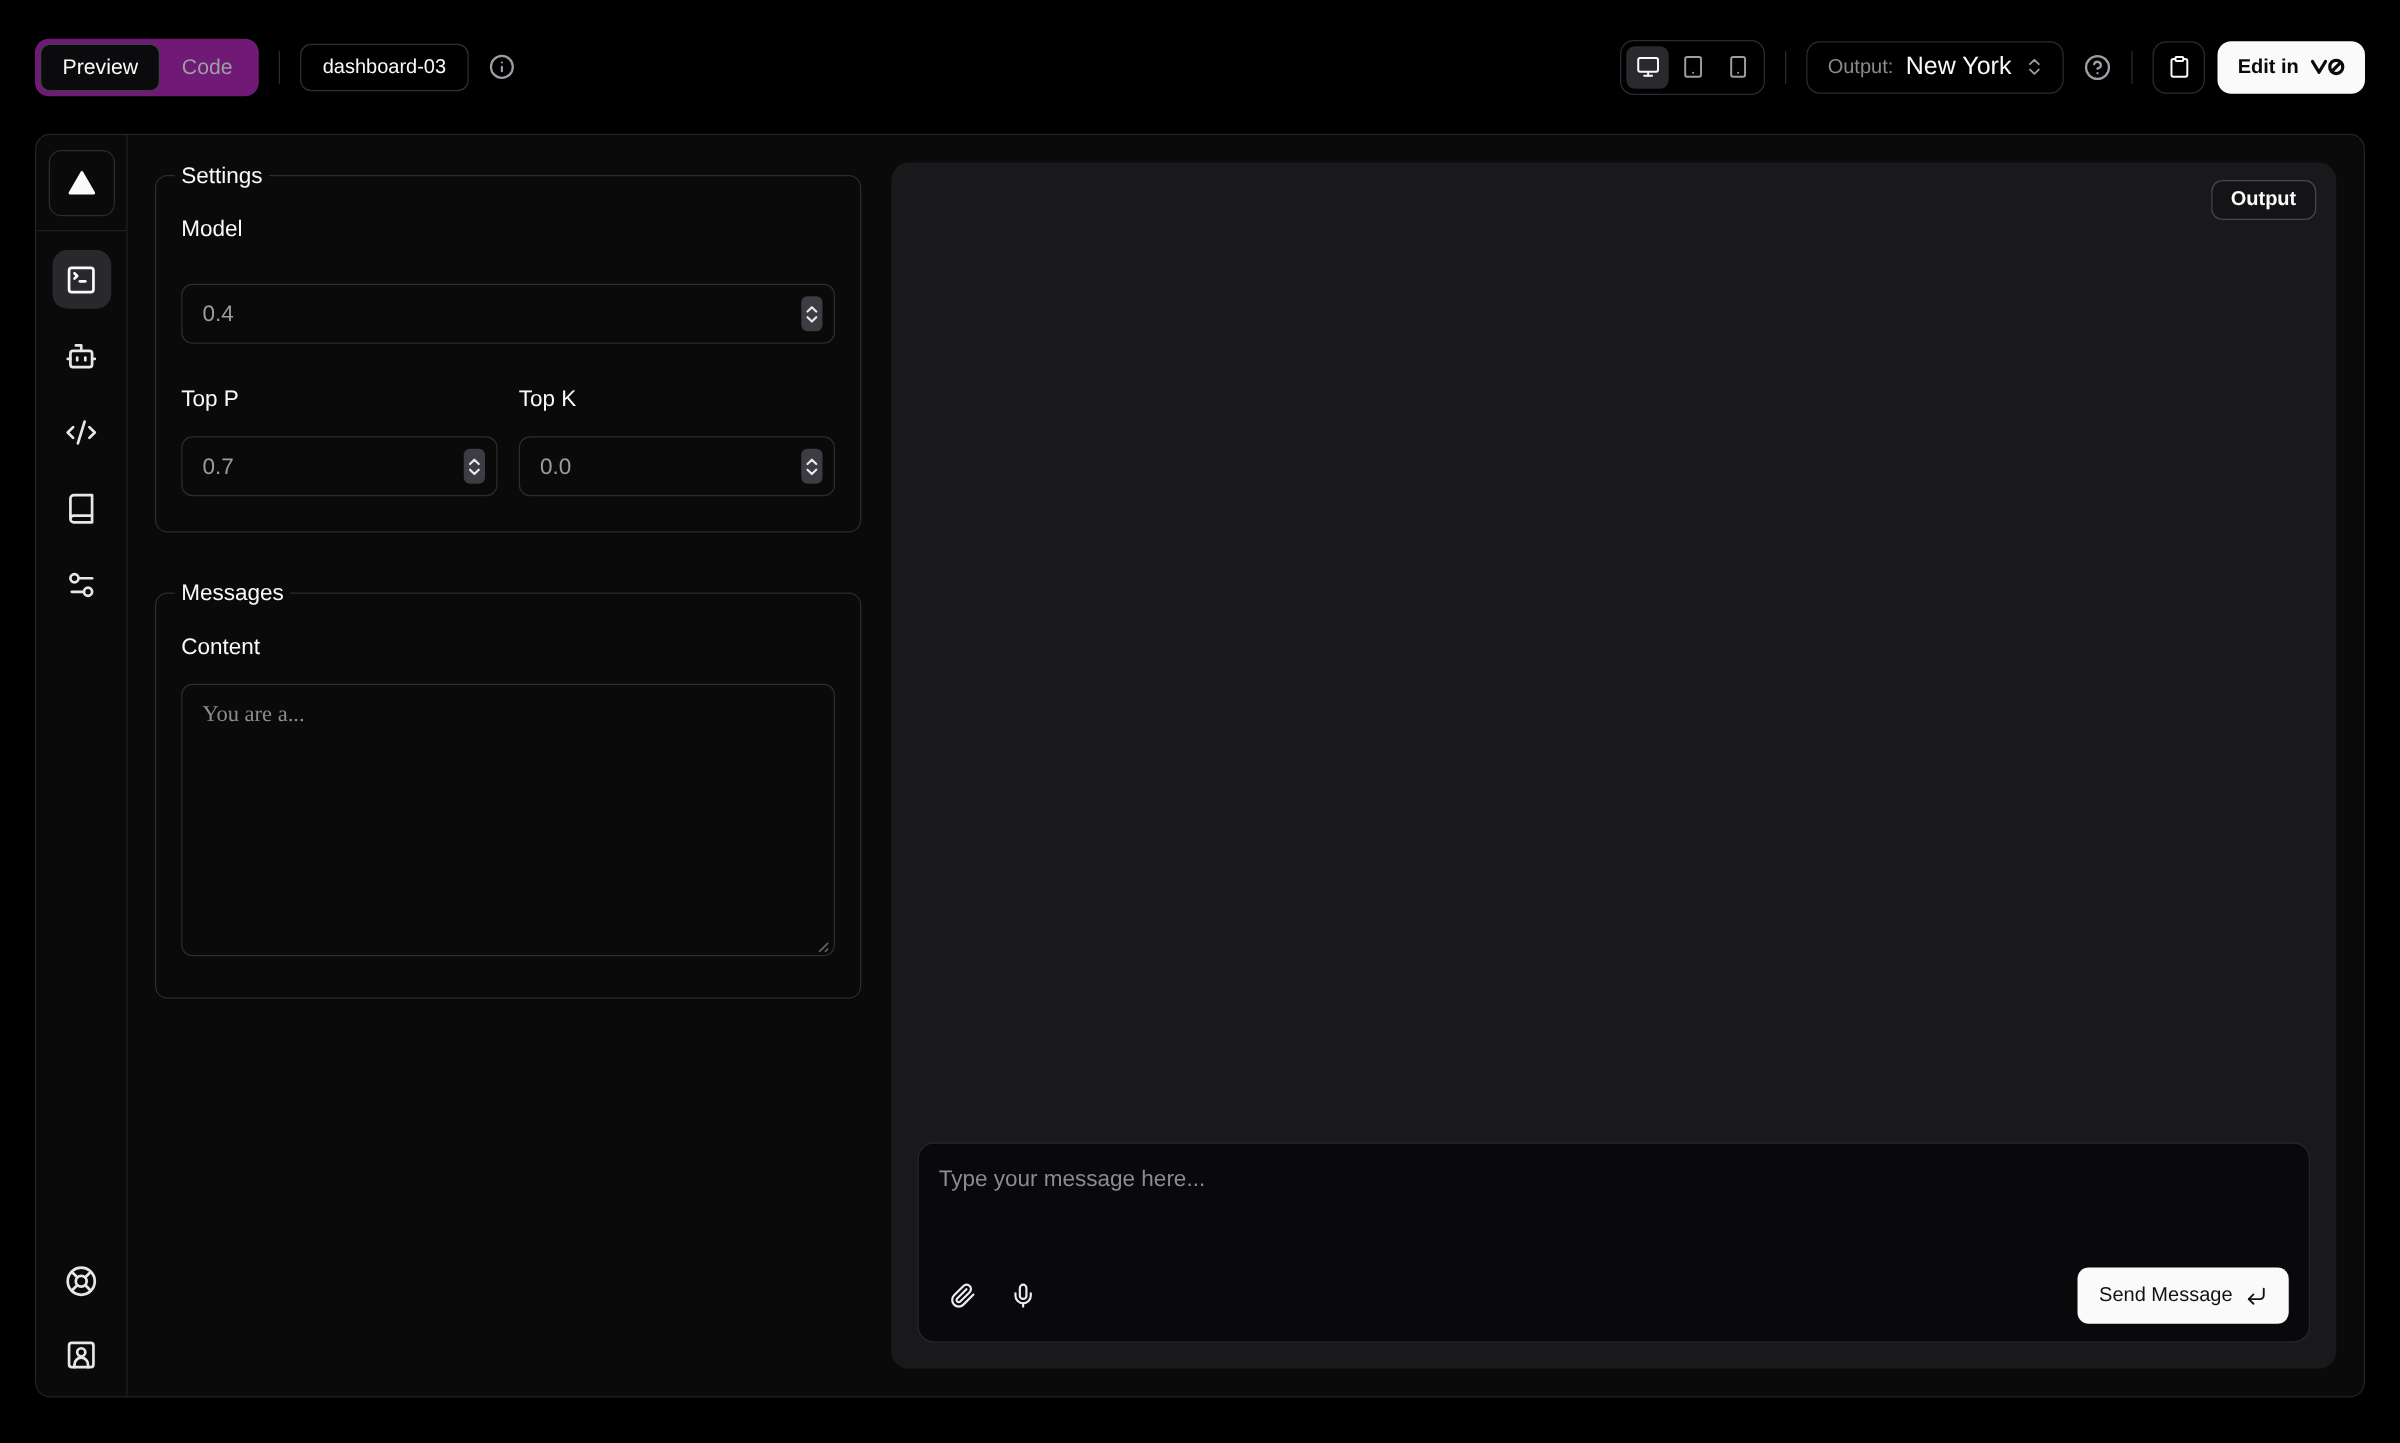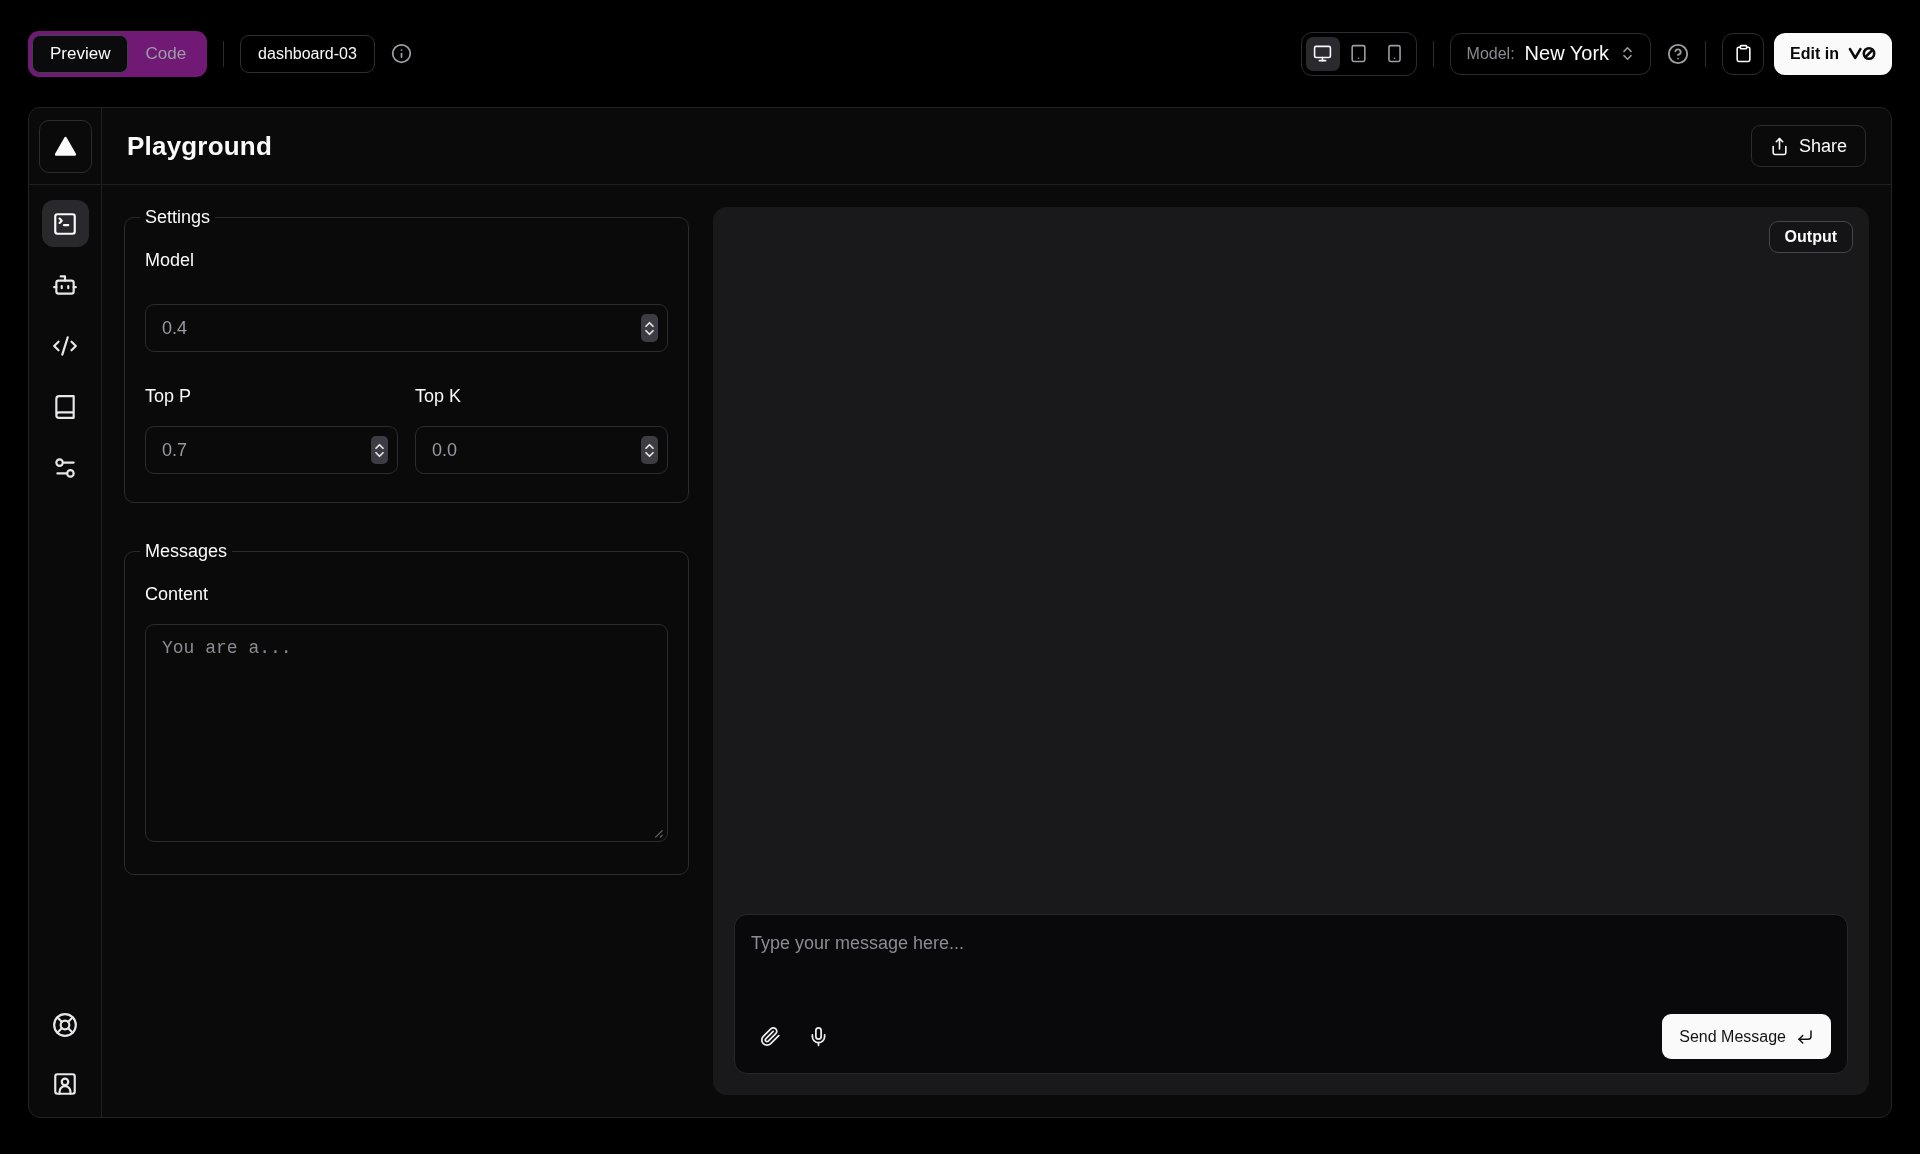--- a/index.html
+++ b/index.html
@@ -75,21 +75,21 @@
     font-family:"Liberation Sans","DejaVu Sans",sans-serif; }
   .numwrap input::-webkit-outer-spin-button,.numwrap input::-webkit-inner-spin-button{ -webkit-appearance:none; }
   .numwrap input::placeholder { color:#9a9aa2; opacity:1; }
   .spinner { position:absolute; right:10px; top:50%; transform:translateY(-50%); width:17px; height:28px;
     background:#3c3c42; border-radius:5px; display:flex; flex-direction:column; align-items:center;
     justify-content:center; gap:1px; cursor:pointer; }
   .two-col { display:grid; grid-template-columns:1fr 1fr; gap:17px; }
   .tawrap { position:relative; }
   textarea.content-ta { width:100%; height:218px; border:1px solid #2b2b30; border-radius:9px; background:transparent;
     padding:13px 16px; font-size:18px; color:#fafafa; resize:none; outline:none;
-    font-family:Liberation Mono, monospace; }
+    font-family:Liberation Serif, serif; }
   textarea::placeholder { color:#8b8b93; opacity:1; }
   .resize-grip { position:absolute; right:4px; bottom:7px; pointer-events:none; color:#63636b; }
 
   
   .output-pane { flex:1; background:#19191c; border-radius:14px; position:relative;
     display:flex; flex-direction:column; min-width:0; }
   .output-badge { position:absolute; top:14px; right:16px; border:1px solid #45454c; border-radius:9px;
     padding:6px 15px; font-size:16px; font-weight:600; color:#fafafa; background:rgba(12,12,14,.35); }
   .composer { margin:21px; margin-top:auto; height:160px; background:#09090b; border:1px solid #26262b;
     border-radius:13px; padding:8px 16px 14px; display:flex; flex-direction:column; }
@@ -140,21 +140,21 @@
       </div>
       <div class="vp-btn">
         <svg width="19" height="19" viewBox="0 0 24 24" fill="none" stroke="currentColor" stroke-width="2" stroke-linecap="round" stroke-linejoin="round">
             <rect width="14" height="20" x="5" y="2" rx="2"></rect>
             <line x1="12" x2="12.01" y1="18" y2="18"></line>
           </svg>
       </div>
     </div>
     <div class="vdiv"></div>
     <div class="style-select">
-      <span class="style-label">Model:</span>
+      <span class="style-label">Output:</span>
       <span class="style-value">New York</span>
       <span class="icon-plain">
         <svg width="17" height="17" viewBox="0 0 24 24" fill="none" stroke="currentColor" stroke-width="2" stroke-linecap="round" stroke-linejoin="round">
             <path d="m7 15 5 5 5-5"></path>
             <path d="m7 9 5-5 5 5"></path>
           </svg>
       </span>
     </div>
     <span class="icon-plain">
       <svg width="22" height="22" viewBox="0 0 24 24" fill="none" stroke="currentColor" stroke-width="2" stroke-linecap="round" stroke-linejoin="round">
@@ -261,33 +261,20 @@
               <rect width="18" height="18" x="3" y="3" rx="2"></rect>
               <circle cx="12" cy="10" r="3"></circle>
               <path d="M7 21v-2a5 5 0 0 1 10 0v2"></path>
             </svg>
         </span>
       </div>
     </nav>
   </aside>
 
   <div class="main-col">
-    <header class="app-header">
-      <h1 class="page-title">Playground</h1>
-      <div class="share-btn">
-        <span>
-          <svg width="19" height="19" viewBox="0 0 24 24" fill="none" stroke="currentColor" stroke-width="2" stroke-linecap="round" stroke-linejoin="round">
-              <path d="M4 12v8a2 2 0 0 0 2 2h12a2 2 0 0 0 2-2v-8"></path>
-              <polyline points="16 6 12 2 8 6"></polyline>
-              <line x1="12" x2="12" y1="2" y2="15"></line>
-            </svg>
-        </span>
-        <span>Share</span>
-      </div>
-    </header>
 
     <div class="content">
 
       <div class="settings-col">
         <fieldset>
           <legend>Settings</legend>
 
           <div class="field">
             <label class="f-label">Model</label>
           </div>

